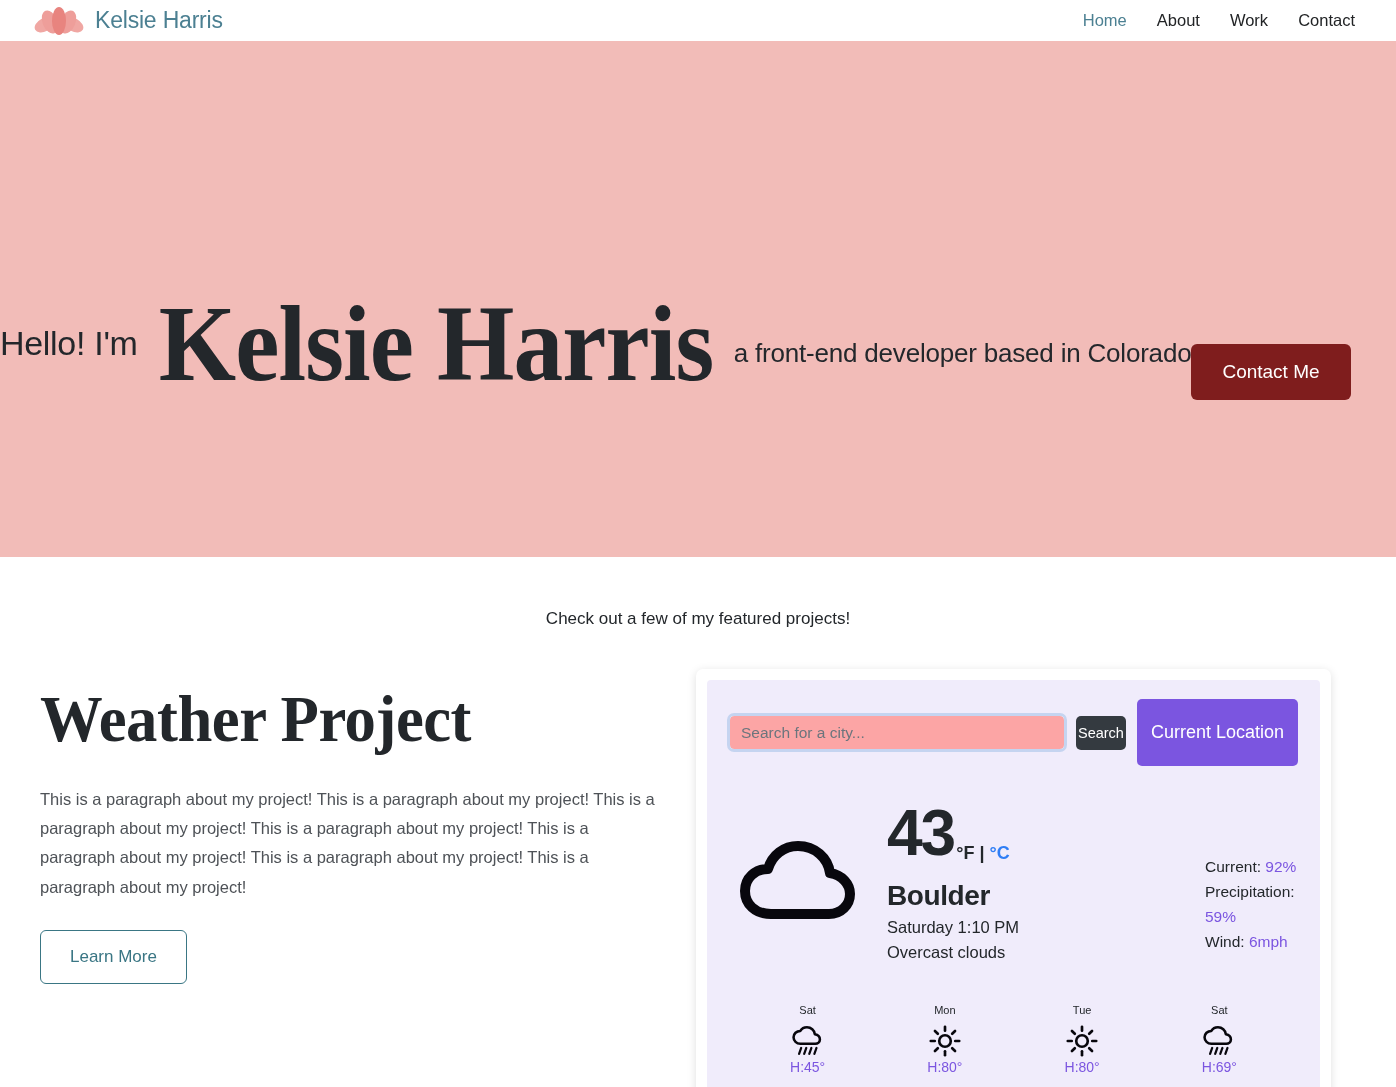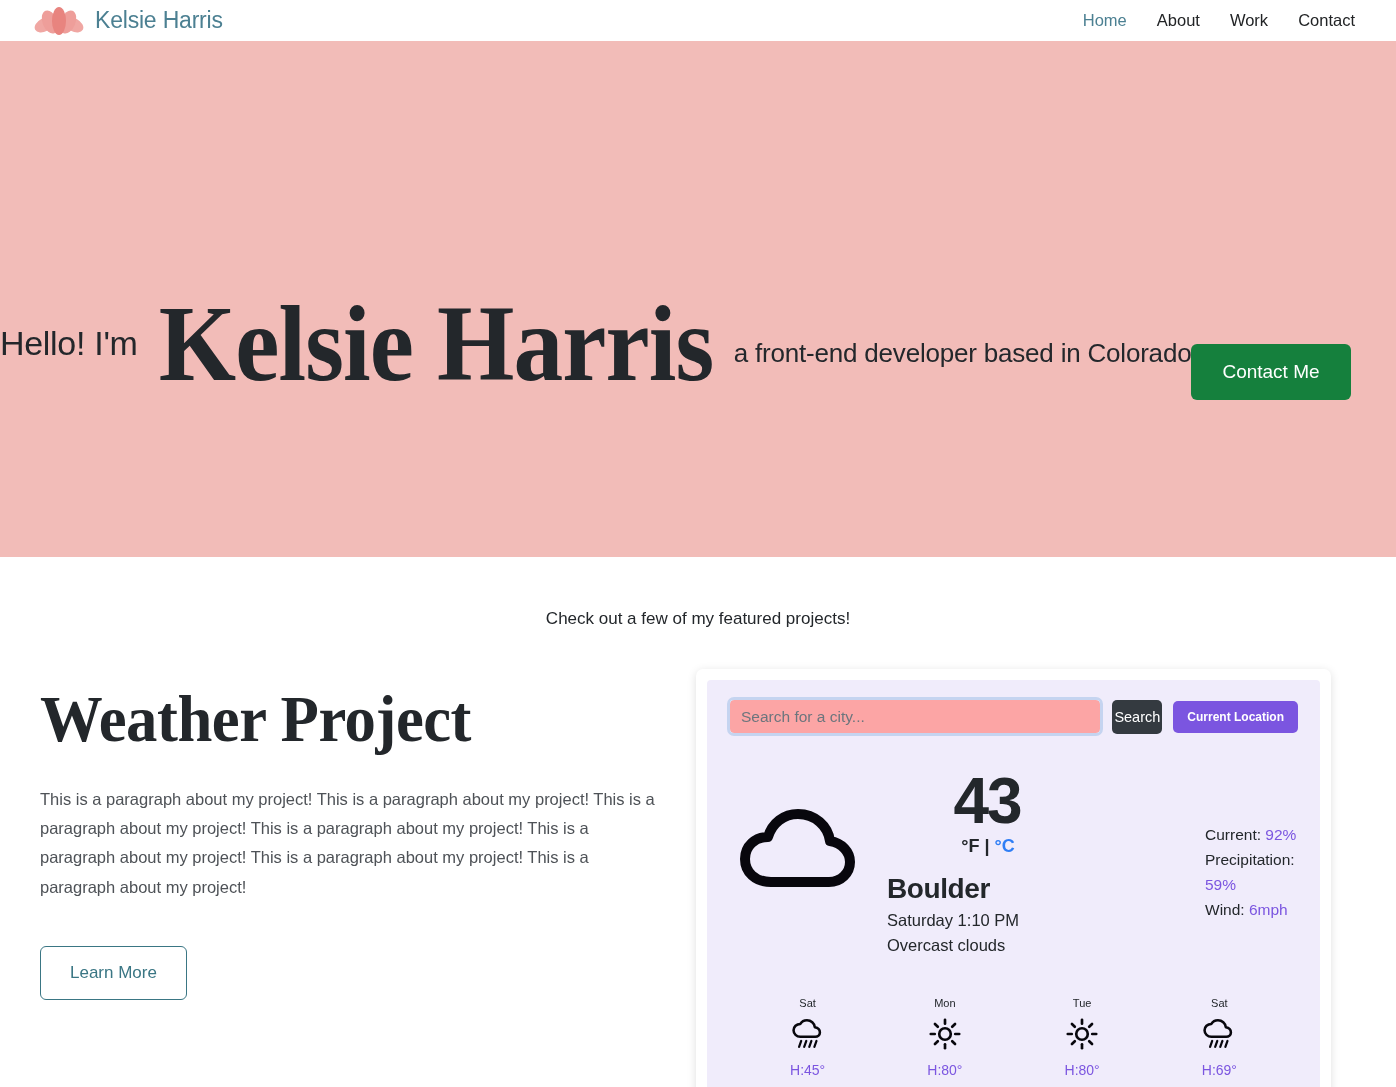--- a/index.html
+++ b/index.html
@@ -60,21 +60,21 @@
     margin-top: 2px;
   }
   .hero-tagline {
     font-size: 26px;
     color: #23272b;
     margin-top: 20px;
     letter-spacing: -0.2px;
   }
   .hero-btn {
     margin-top: 57px;
-    background: #15803d;
+    background: #7f1d1d;
     color: #ffffff;
     border: none;
     border-radius: 6px;
     font-size: 19px;
     font-family: "Liberation Sans", sans-serif;
     padding: 17px 31px;
     cursor: pointer;
   }
 
   
@@ -103,21 +103,21 @@
     transform-origin: left center;
   }
   .project-text {
     margin-top: 28px;
     font-size: 16.5px;
     line-height: 1.77;
     color: #4e5257;
     width: 625px;
   }
   .project-btn {
-    margin-top: 44px;
+    margin-top: 28px;
     display: inline-block;
     background: #ffffff;
     color: #3a7684;
     border: 1px solid #3a7684;
     border-radius: 6px;
     font-size: 17px;
     font-family: "Liberation Sans", sans-serif;
     padding: 16px 29px;
     cursor: pointer;
   }
@@ -159,36 +159,35 @@
     font-size: 14.5px;
     font-family: "Liberation Sans", sans-serif;
     padding: 9px 2px;
     cursor: pointer;
   }
   .btn-location {
     background: #7b55e0;
     color: #ffffff;
     border: none;
     border-radius: 5px;
-    font-size: 12px;
-    font-family: "Liberation Sans", sans-serif;
-    padding: 9px 14px;
+    font-size: 18px;
+    font-family: "Liberation Sans", sans-serif;
+    padding: 23px 14px;
     cursor: pointer;
-    font-weight: bold;
   }
 
   .current-weather {
     display: flex;
     align-items: flex-start;
     margin-top: 37px;
     padding-left: 8px;
   }
   .cw-icon { width: 140px; flex: none; padding-top: 33px; }
   .cw-main { flex: none; width: 210px; padding-left: 10px; }
-  .cw-temprow { display: flex; align-items: center; flex-direction: column; }
+  .cw-temprow { display: flex; align-items: flex-end; }
   .cw-temp {
     font-size: 64px;
     font-weight: bold;
     color: #23272b;
     line-height: 0.95;
     letter-spacing: -2px;
   }
   .cw-units {
     font-size: 18px;
     font-weight: bold;
@@ -221,21 +220,21 @@
     padding: 0 10px;
   }
   .fc-day {
     flex: 1;
     display: flex;
     flex-direction: column;
     align-items: center;
   }
   .fc-name { font-size: 11px; color: #23272b; }
   .fc-icon { margin-top: 9px; height: 34px; }
-  .fc-high { font-size: 14px; color: #7b55e0; margin-top: 10px; }
+  .fc-high { font-size: 14px; color: #7b55e0; }
 </style>
 </head>
 <body>
 
 <div class="navbar">
   <div class="brand">
     <span class="brand-logo">
       <svg viewBox="0 0 50 34" width="50" height="34" aria-hidden="true">
         <ellipse cx="10" cy="21" rx="10" ry="6.5" fill="#f0a7a3" transform="rotate(-28 10 21)"></ellipse>
         <ellipse cx="40" cy="21" rx="10" ry="6.5" fill="#f0a7a3" transform="rotate(28 40 21)"></ellipse>

